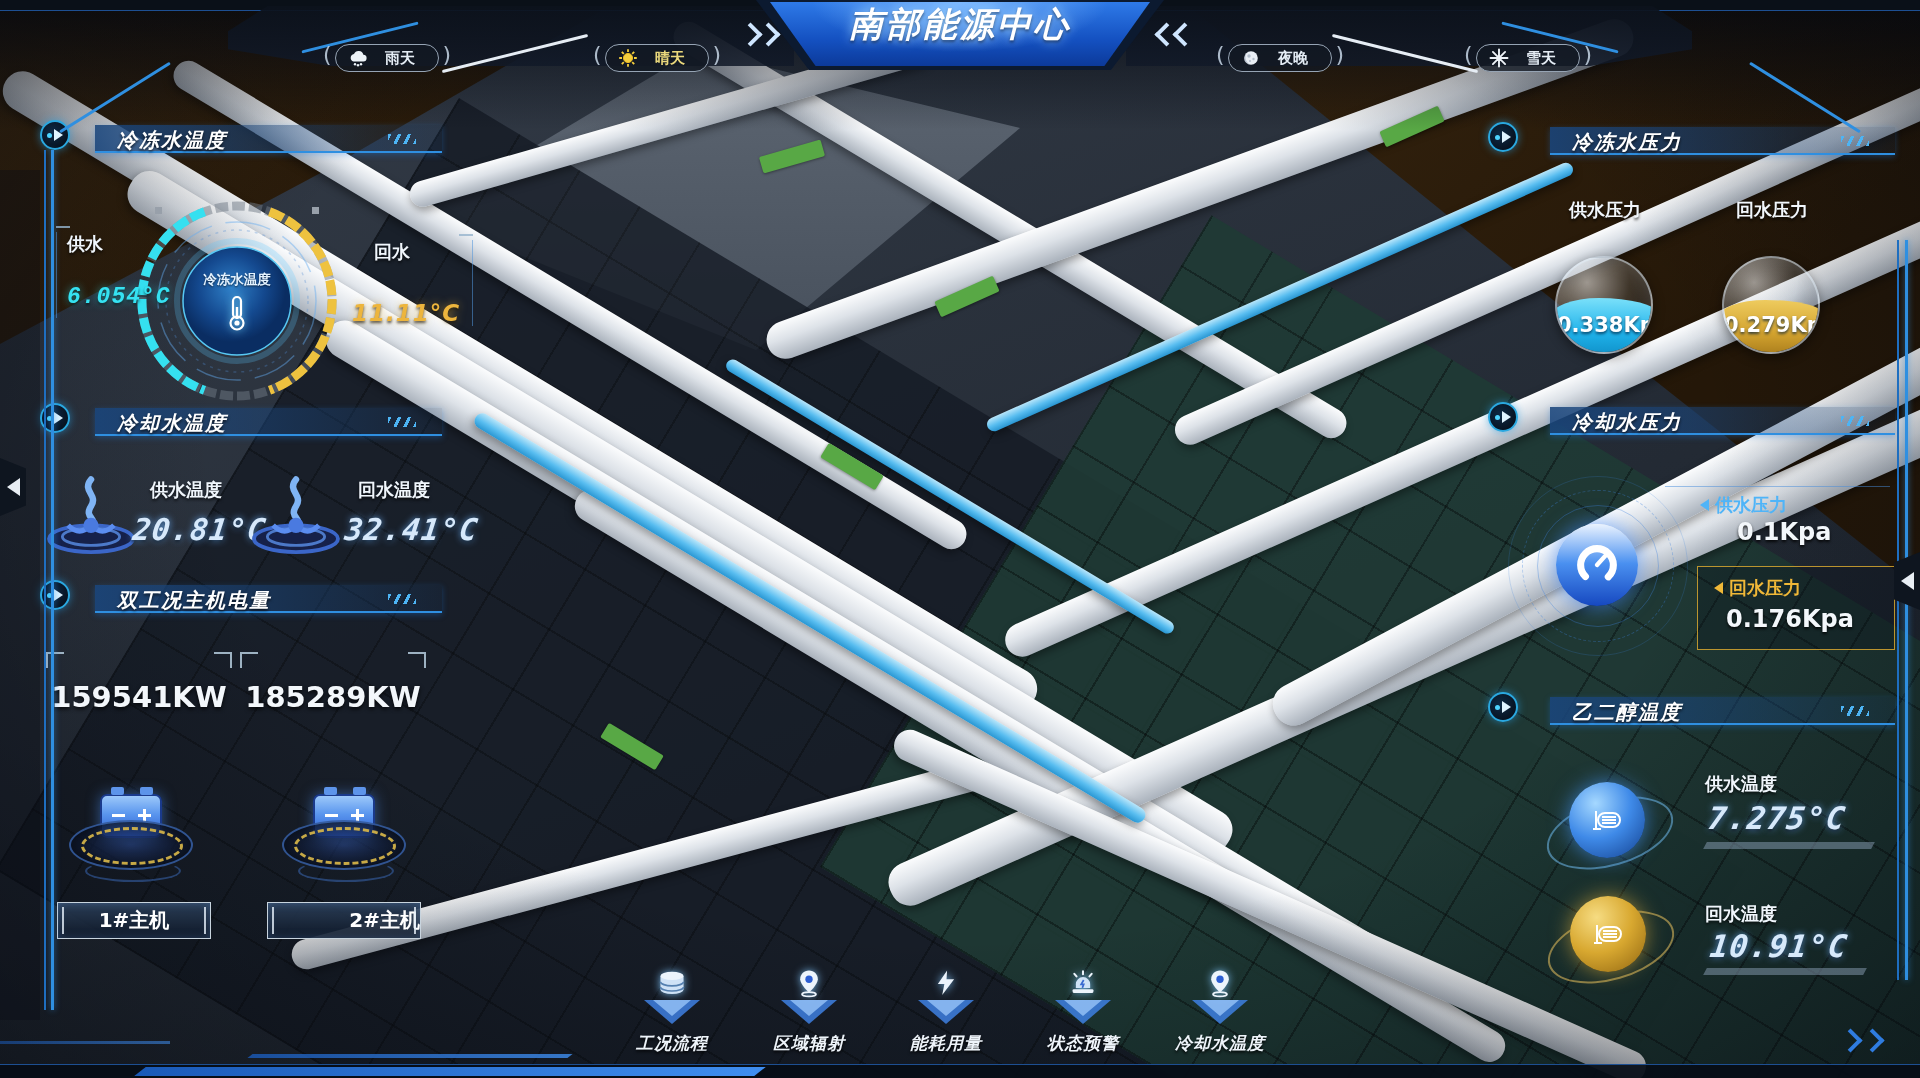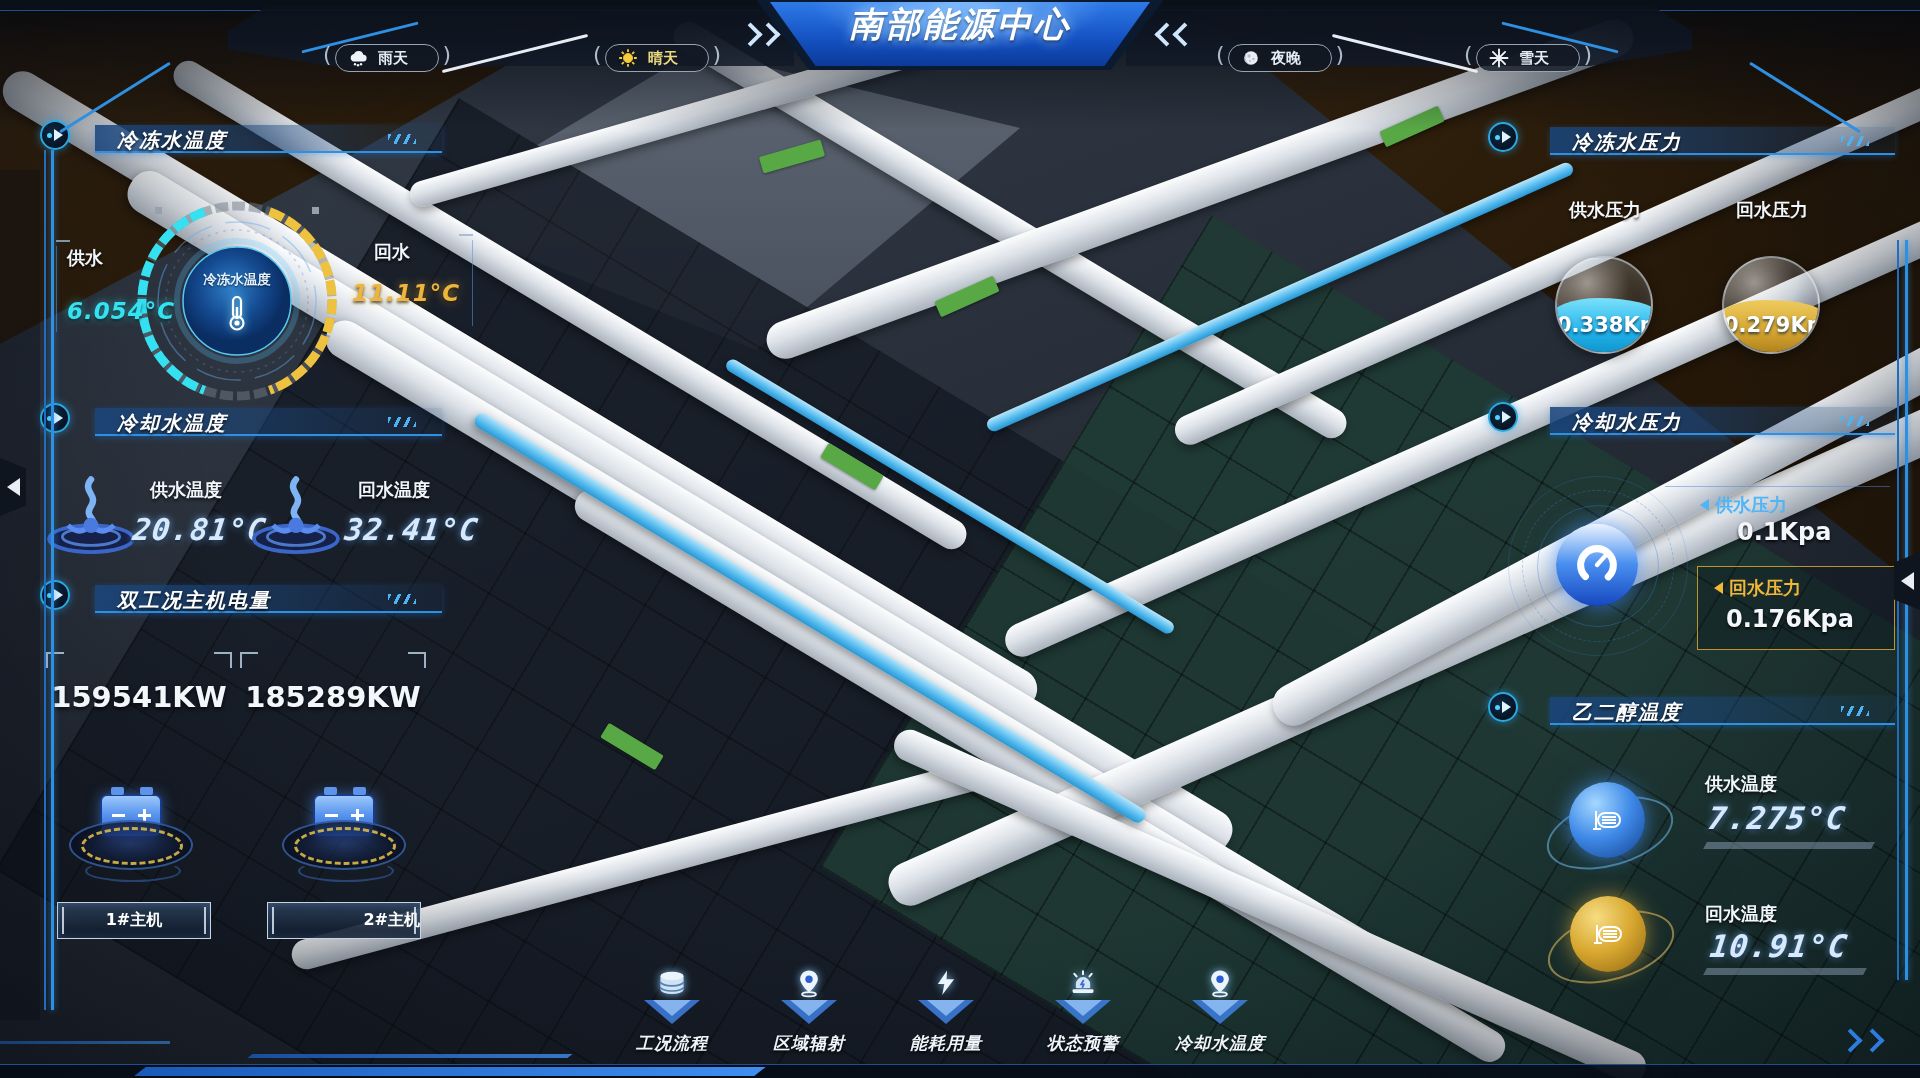--- a/index.html
+++ b/index.html
@@ -32,21 +32,21 @@
   .wing.r{clip-path:polygon(0 0,93% 0,100% 42%,100% 72%,82% 100%,0 100%);}
   .ttl-back{background:#0c1a30;clip-path:polygon(0 0,100% 0,87% 100%,13% 100%);}
   .ttl-trap{background:radial-gradient(ellipse at 50% 0%,#7db9ff 0%,rgba(125,185,255,0) 55%),
             linear-gradient(180deg,#2e7ae8,#1450c0 60%,#0c3a9a);
             clip-path:polygon(0 0,100% 0,88% 100%,12% 100%);
             display:flex;align-items:flex-start;justify-content:center;}
   .ttl-text{font-size:34px;font-weight:bold;font-style:italic;letter-spacing:3px;color:#fff;
             text-shadow:0 0 12px rgba(160,215,255,.95),0 2px 3px rgba(0,20,60,.8);}
   .wbtn{position:absolute;height:28px;min-width:104px;border-radius:15px;
         background:rgba(18,24,34,.78);border:1px solid #96a4b4;
-        display:flex;align-items:center;gap:10px;padding:0 12px;box-sizing:border-box;
+        display:flex;align-items:center;gap:17px;padding:0 12px;box-sizing:border-box;
         font-size:15px;font-weight:bold;color:#e4ecf4;cursor:pointer;}
   .wbtn::before{content:"(";position:absolute;left:-13px;top:-3px;font-size:22px;color:rgba(200,215,230,.85);font-weight:normal;}
   .wbtn::after{content:")";position:absolute;right:-13px;top:-3px;font-size:22px;color:rgba(200,215,230,.85);font-weight:normal;}
   .wbtn.sun span{color:#ead87c;}
   .streak{position:absolute;height:3px;border-radius:2px;}
 
   
   .phead{position:absolute;height:34px;}
   .ph-icon{position:absolute;left:0;top:0;width:30px;height:30px;border-radius:50%;
            border:2px solid #2aa8e0;background:radial-gradient(circle at 40% 40%,#0d2a46,#071220 75%);
@@ -100,21 +100,21 @@
   .plat{position:absolute;width:124px;height:50px;}
   .plat .e1{position:absolute;inset:0;border-radius:50%;border:2px solid rgba(80,140,240,.55);
             background:radial-gradient(ellipse at center,rgba(40,70,140,.55),rgba(8,14,28,.78) 72%);}
   .plat .e2{position:absolute;left:12px;top:7px;width:96px;height:32px;border-radius:50%;
             border:3px dashed rgba(220,186,74,.9);}
   .plat .e3{position:absolute;left:16px;top:40px;width:92px;height:18px;border-radius:50%;
             border:2px solid rgba(70,130,230,.4);border-top-color:transparent;}
   .hostbtn{position:absolute;width:154px;height:37px;box-sizing:border-box;
            background:linear-gradient(180deg,rgba(44,64,90,.9),rgba(14,24,40,.9));
            border:1px solid #c8d4de;display:flex;align-items:center;justify-content:center;
-           font-size:16px;font-weight:bold;color:#fff;cursor:pointer;
+           font-size:20px;font-weight:bold;color:#fff;cursor:pointer;
            box-shadow:inset 0 0 10px rgba(120,180,255,.25);}
   .hostbtn::before{content:"";position:absolute;left:4px;top:4px;bottom:4px;border-left:2px solid rgba(230,240,250,.8);}
   .hostbtn::after{content:"";position:absolute;right:4px;top:4px;bottom:4px;border-right:2px solid rgba(230,240,250,.8);}
 
   
   .sphere{position:absolute;width:98px;height:98px;border-radius:50%;overflow:hidden;box-sizing:border-box;
           border:2px solid rgba(230,240,250,.55);
           background:radial-gradient(circle at 32% 26%,rgba(255,255,255,.55),rgba(205,222,238,.14) 45%,rgba(28,38,52,.3) 78%);
           box-shadow:0 4px 12px rgba(0,0,0,.45),inset 0 0 18px rgba(255,255,255,.18);}
   .liquid{position:absolute;left:-6px;right:-6px;bottom:-4px;border-radius:45% 55% 0 0/32% 26% 0 0;}
@@ -291,27 +291,27 @@
       <div class="gauge-lbl">冷冻水温度</div>
       <svg width="24" height="36" viewBox="0 0 24 36" style="filter:drop-shadow(0 0 4px rgba(120,220,255,.9));">
           <rect x="8" y="2" width="8" height="21" rx="4" fill="none" stroke="#fff" stroke-width="2.2"></rect>
           <circle cx="12" cy="28" r="6.5" fill="none" stroke="#fff" stroke-width="2.2"></circle>
           <rect x="10.8" y="12" width="2.4" height="12" fill="#fff"></rect>
           <circle cx="12" cy="28" r="2.6" fill="#fff"></circle>
         </svg>
     </div>
   </div>
 
-  <div class="abs tickbox-l" style="left:56px;top:246px;width:110px;height:86px;">
+  <div class="abs tickbox-l" style="left:56px;top:232px;width:110px;height:86px;font-family:Liberation Mono, monospace;">
     <div class="side-lbl">供水</div>
     <div class="side-val cyan" style="margin-top:28px;">6.054°C</div>
   </div>
   <div class="abs tickbox-r" style="left:352px;top:240px;width:110px;height:86px;text-align:left;">
     <div class="side-lbl" style="padding-left:22px;">回水</div>
-    <div class="side-val gold" style="margin-top:16px;">11.11°C</div>
+    <div class="side-val gold" style="margin-top:36px;">11.11°C</div>
   </div>
 
   <div class="phead" style="left:40px;top:403px;width:402px;">
     <div class="ph-icon">
         <span class="ph-dot"></span>
         <span class="ph-tri"></span>
       </div>
     <div class="ph-bar">
       <div class="ph-title">冷却水温度</div>
       <div class="slashes"></div>

